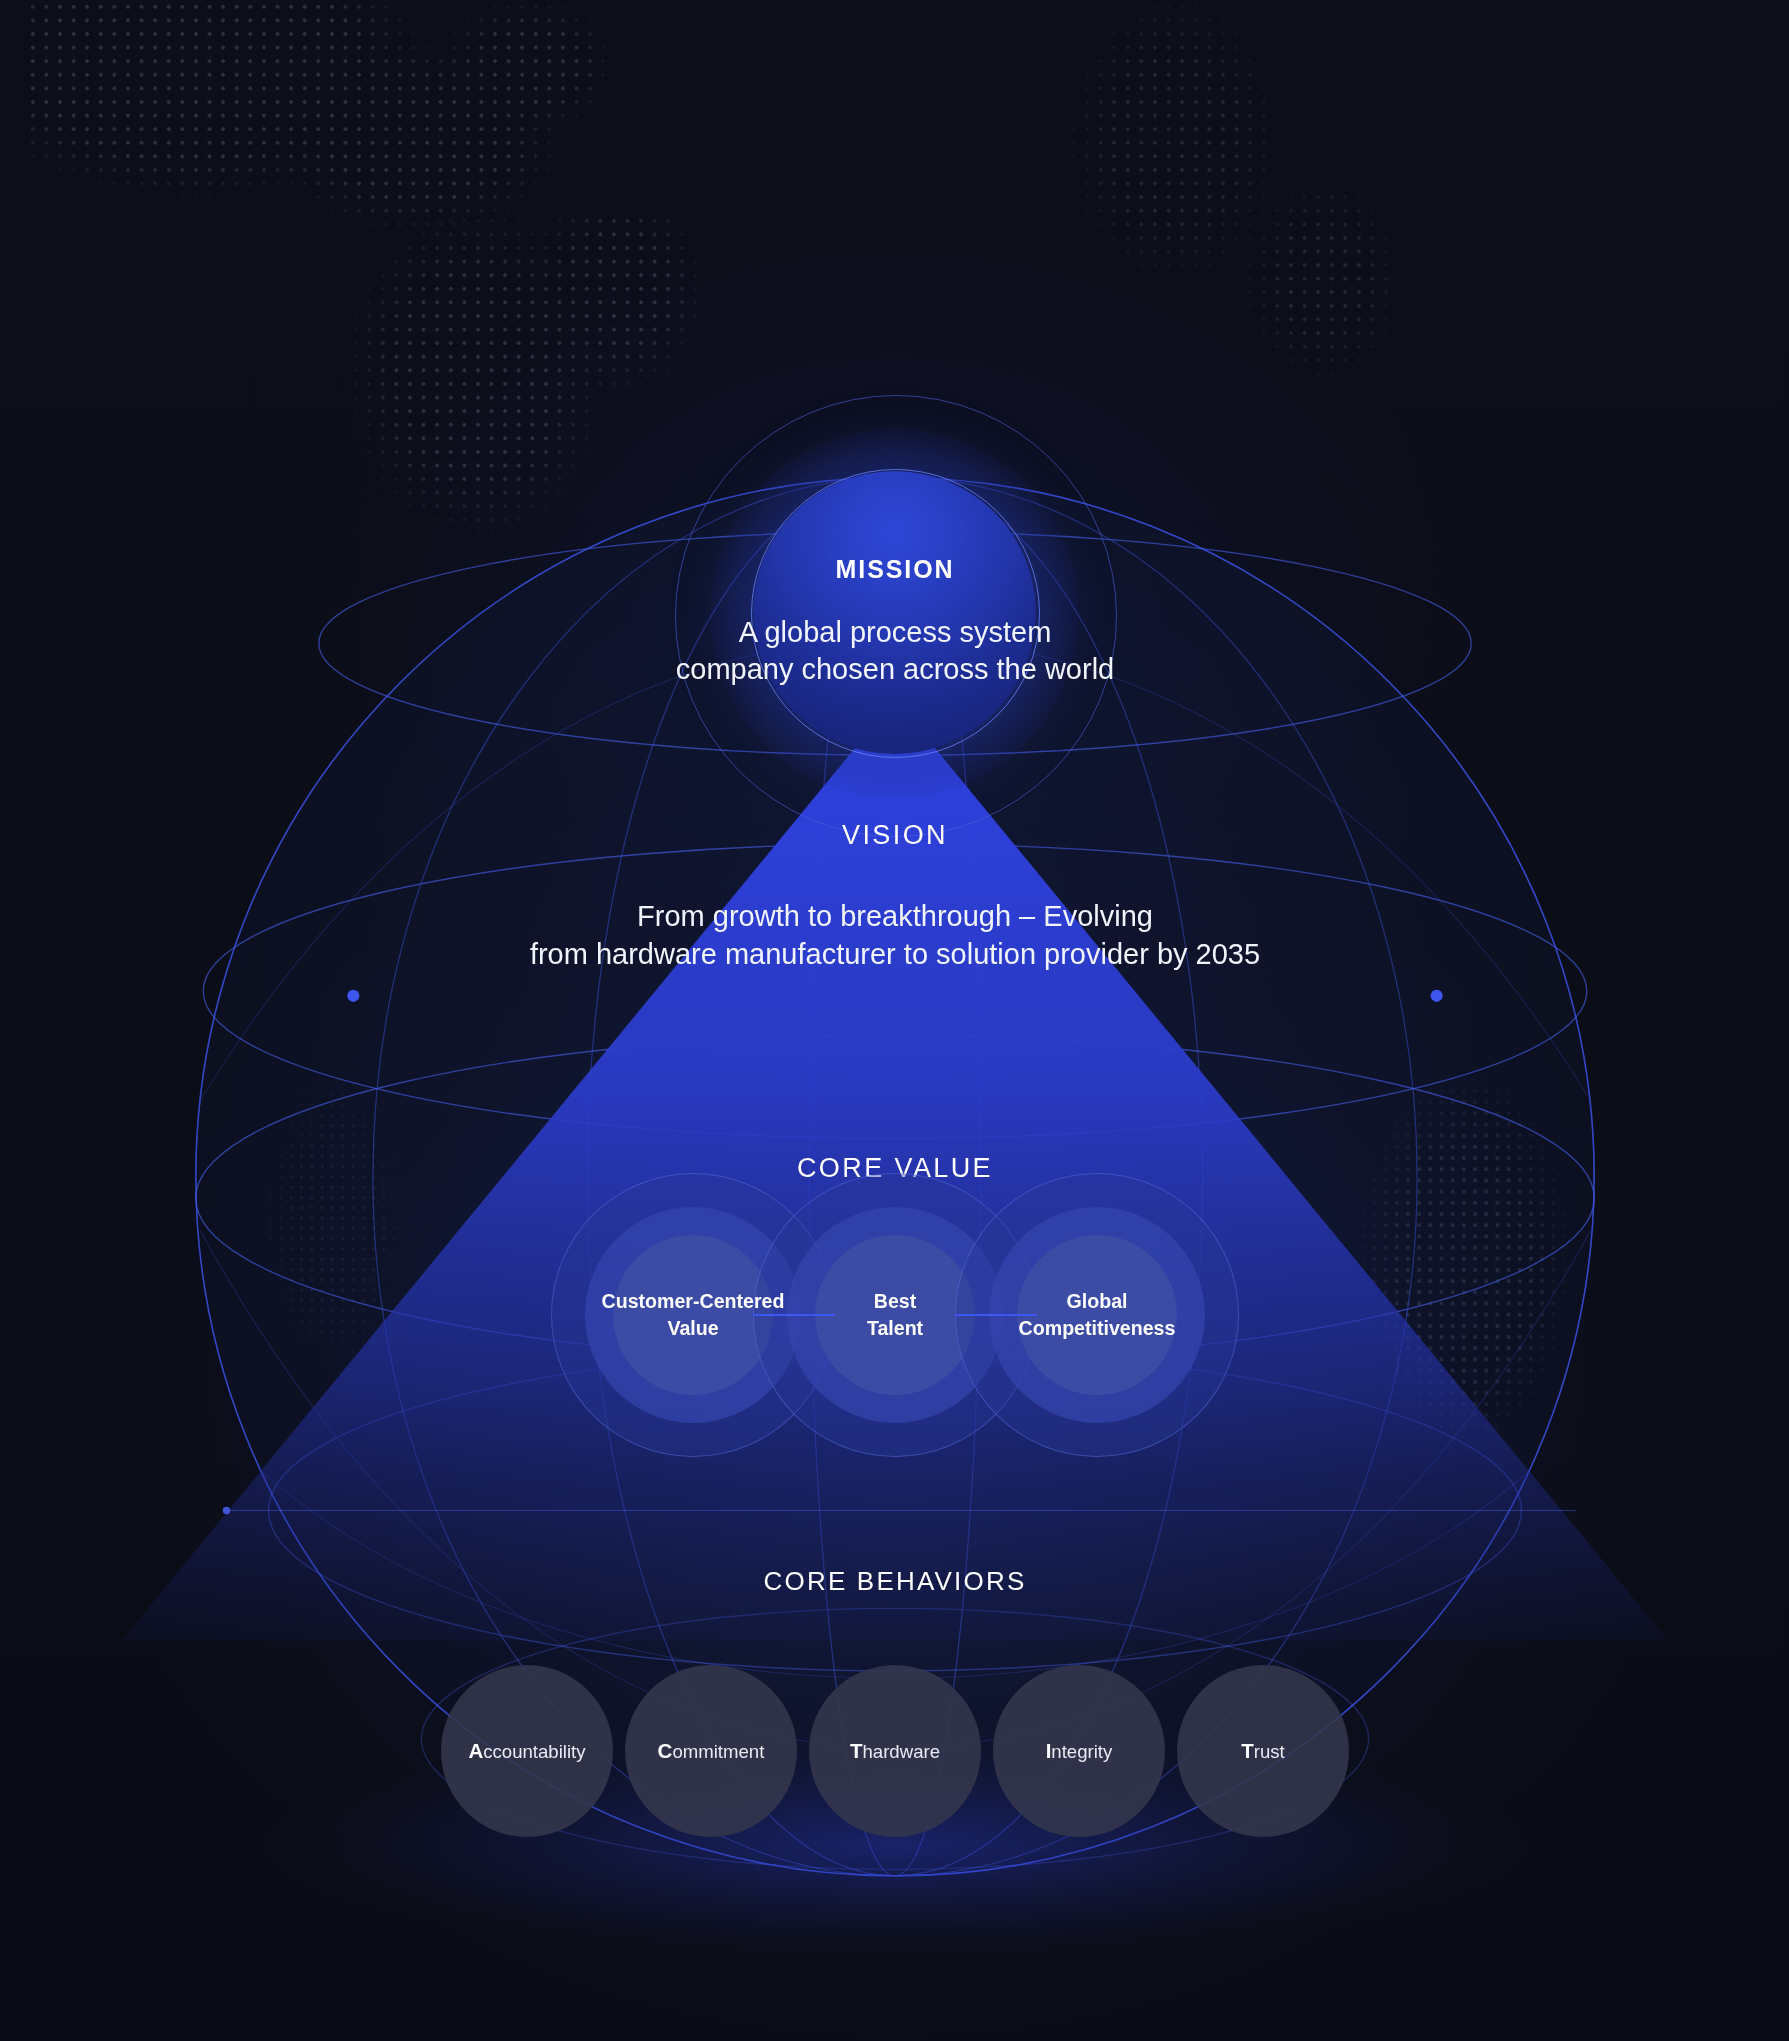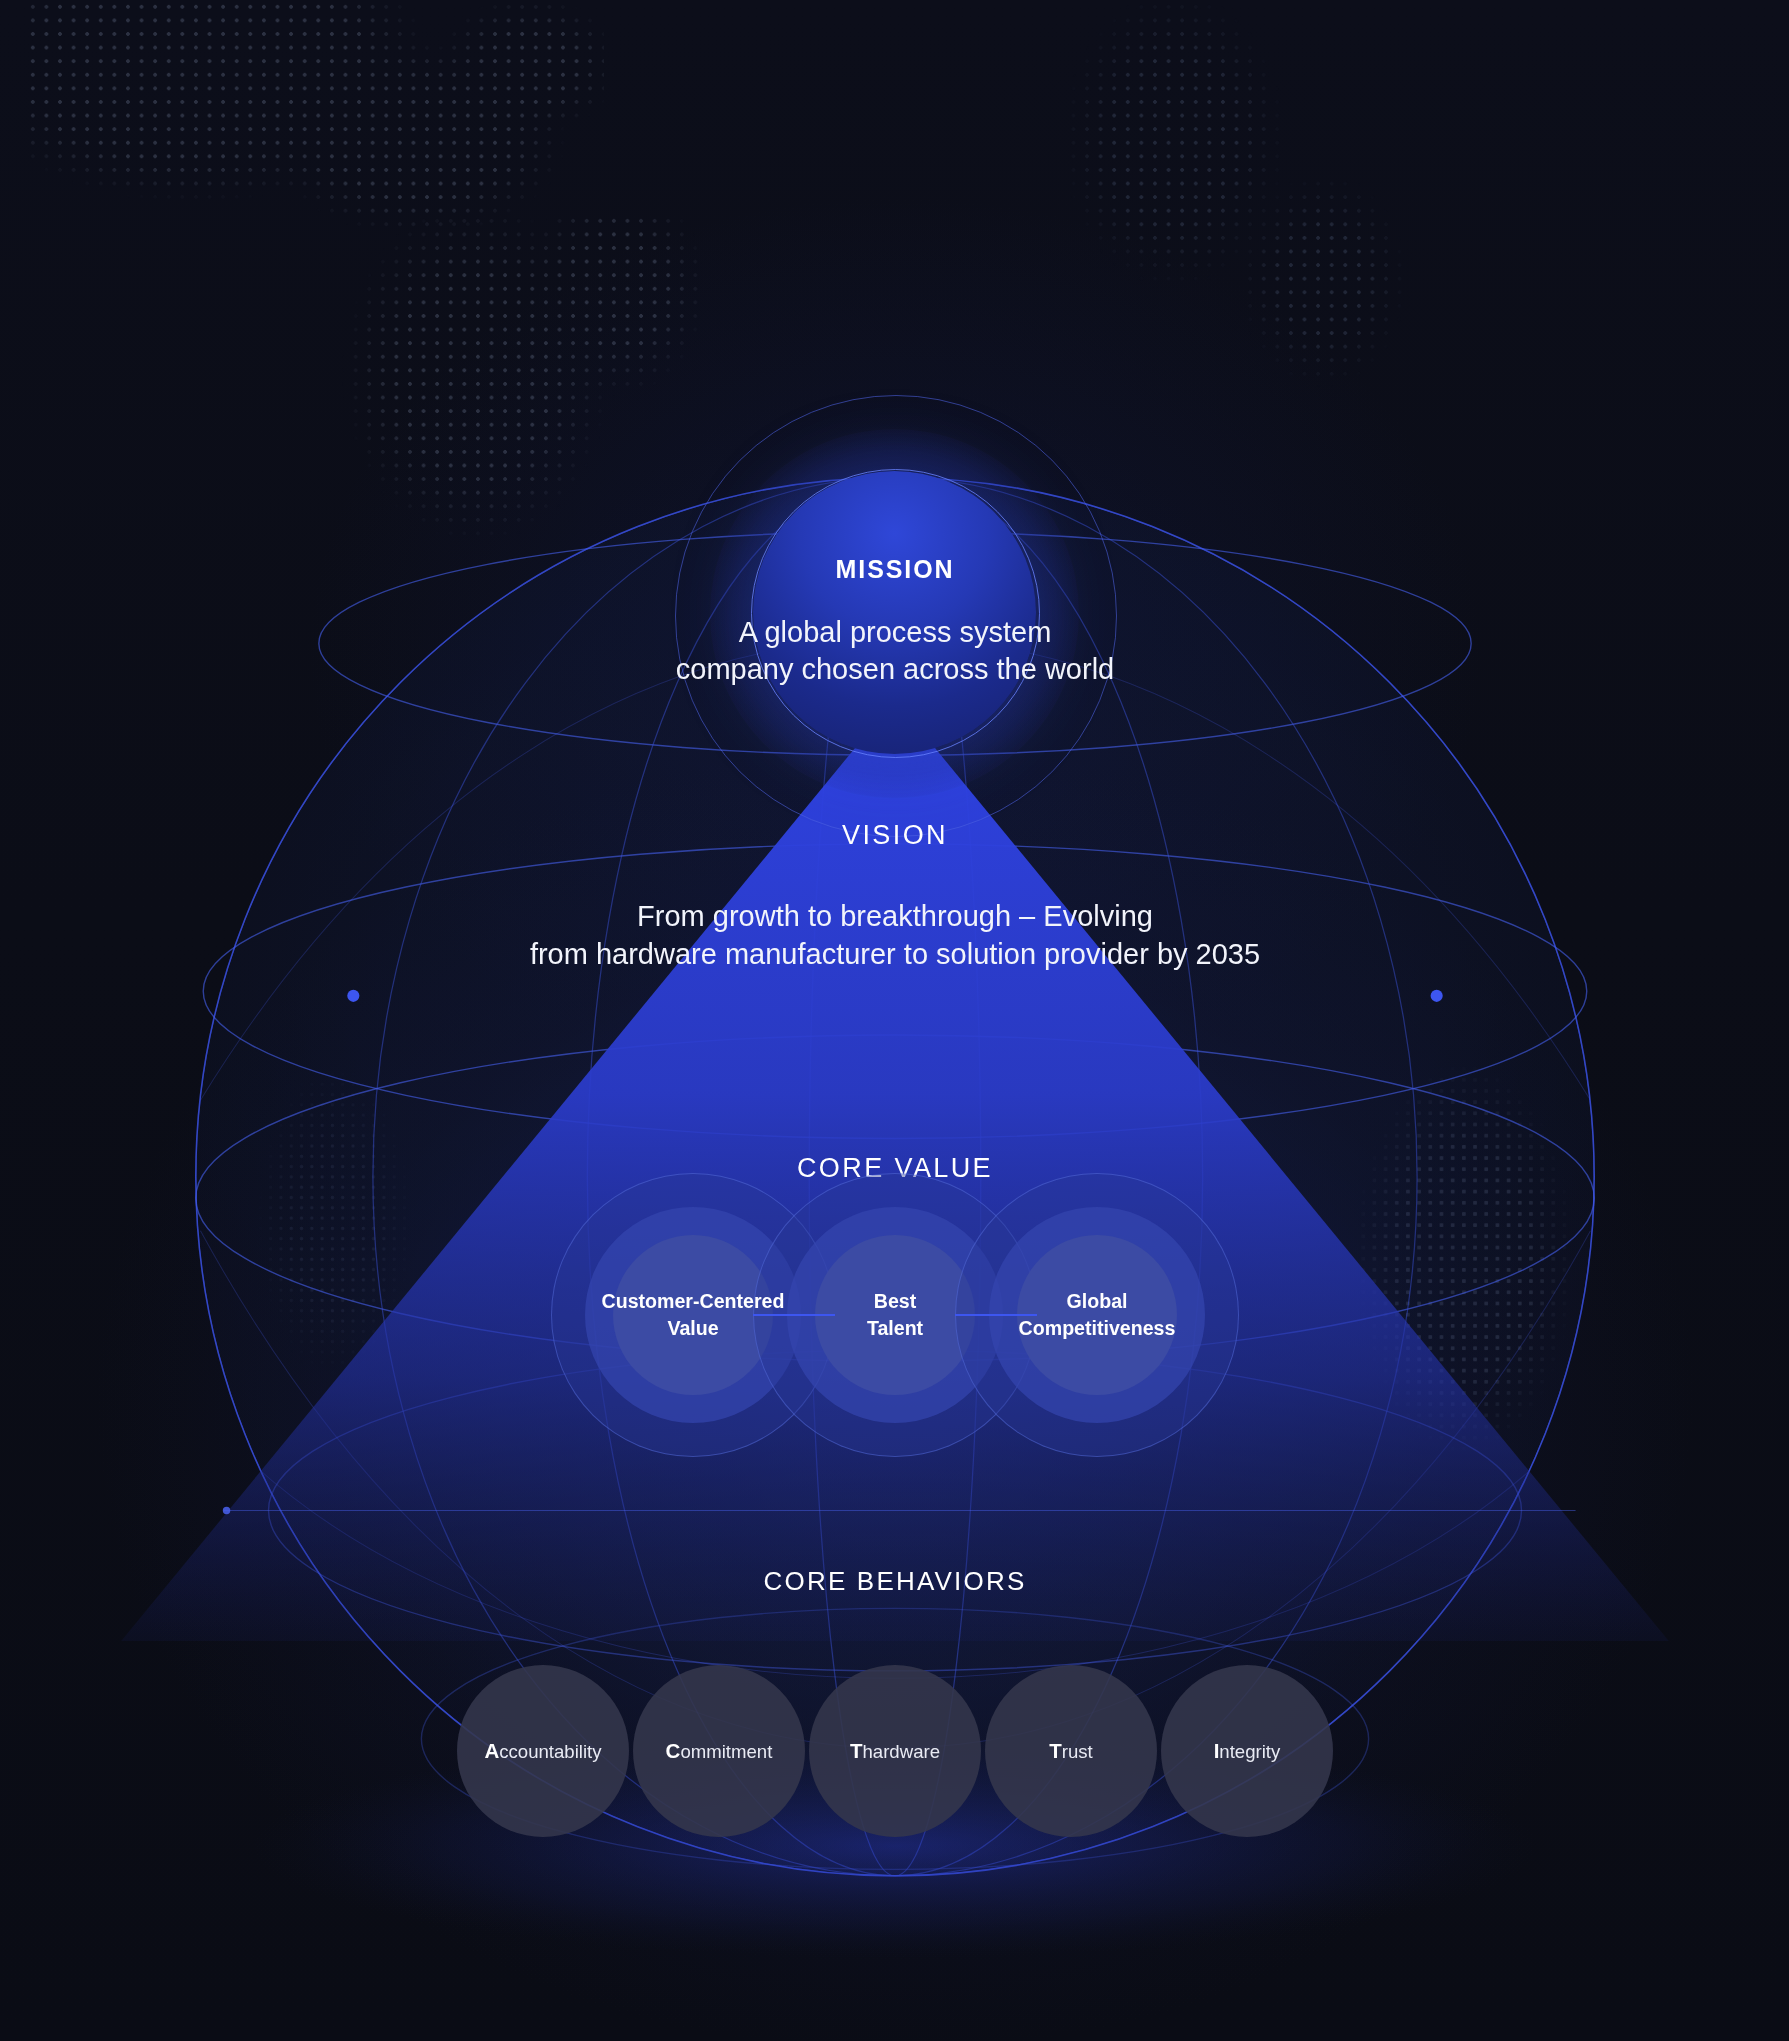--- a/index.html
+++ b/index.html
@@ -169,21 +169,21 @@
   }
 
   
   #core-behaviors-row {
     position: absolute;
     left: 0; top: 1665px;
     width: 1790px;
     display: flex;
     justify-content: center;
     align-items: center;
-    gap: 4px;
+    gap: 12px;
   }
   .cb-node {
     width: 172px; height: 172px;
     border-radius: 50%;
     background: rgba(52,55,76,0.88);
     display: flex; align-items: center; justify-content: center;
     color: #e9ebf4;
     font-size: 18.6px;
     font-weight: 400;
   }
@@ -318,21 +318,21 @@
     <div class="cb-node">
       <span><span class="cap">A</span><span>ccountability</span></span>
     </div>
     <div class="cb-node">
       <span><span class="cap">C</span><span>ommitment</span></span>
     </div>
     <div class="cb-node">
       <span><span class="cap">T</span><span>hardware</span></span>
     </div>
     <div class="cb-node">
+      <span><span class="cap">I</span><span>ntegrity</span></span>
+    </div>
+    <div class="cb-node">
       <span><span class="cap">T</span><span>rust</span></span>
     </div>
-    <div class="cb-node">
-      <span><span class="cap">I</span><span>ntegrity</span></span>
-    </div>
   </div>
 
 </div>
 
 
 </body></html>

